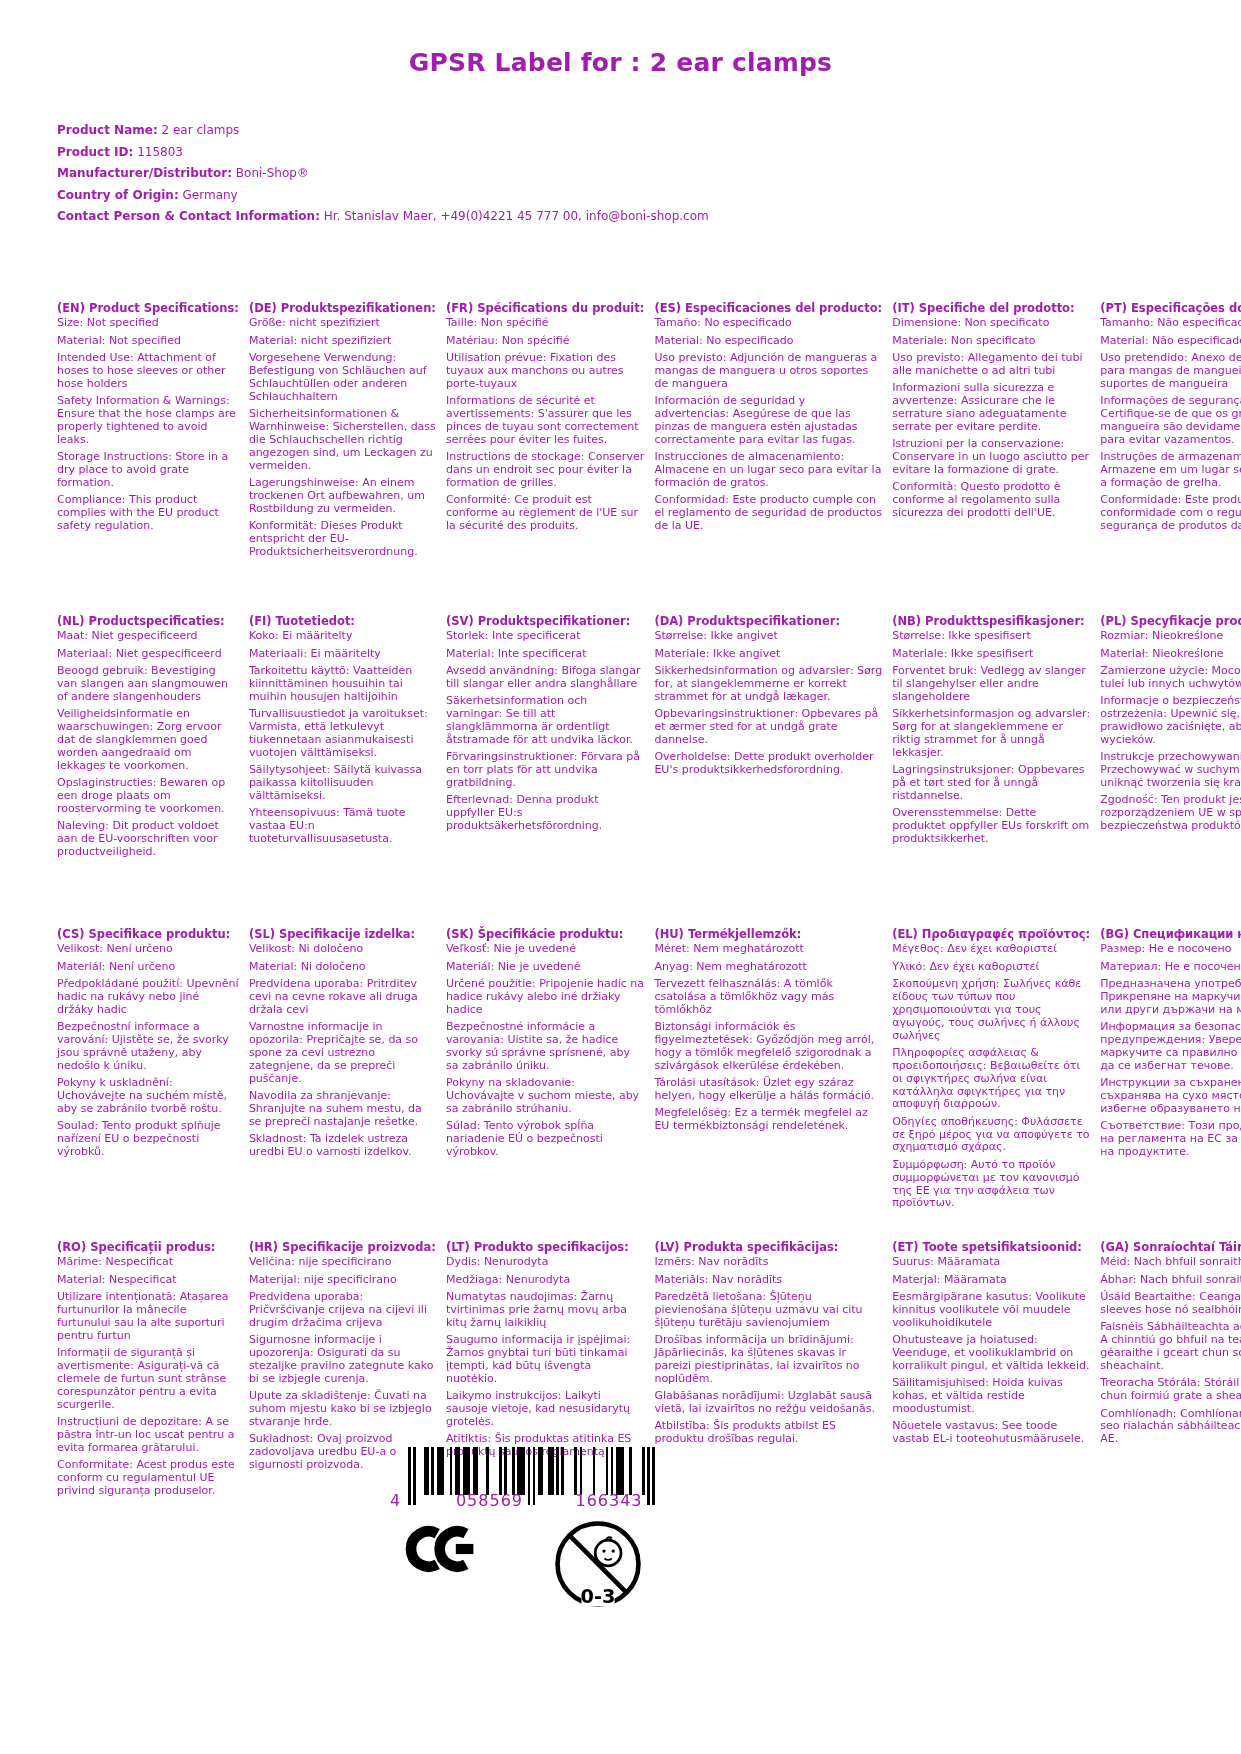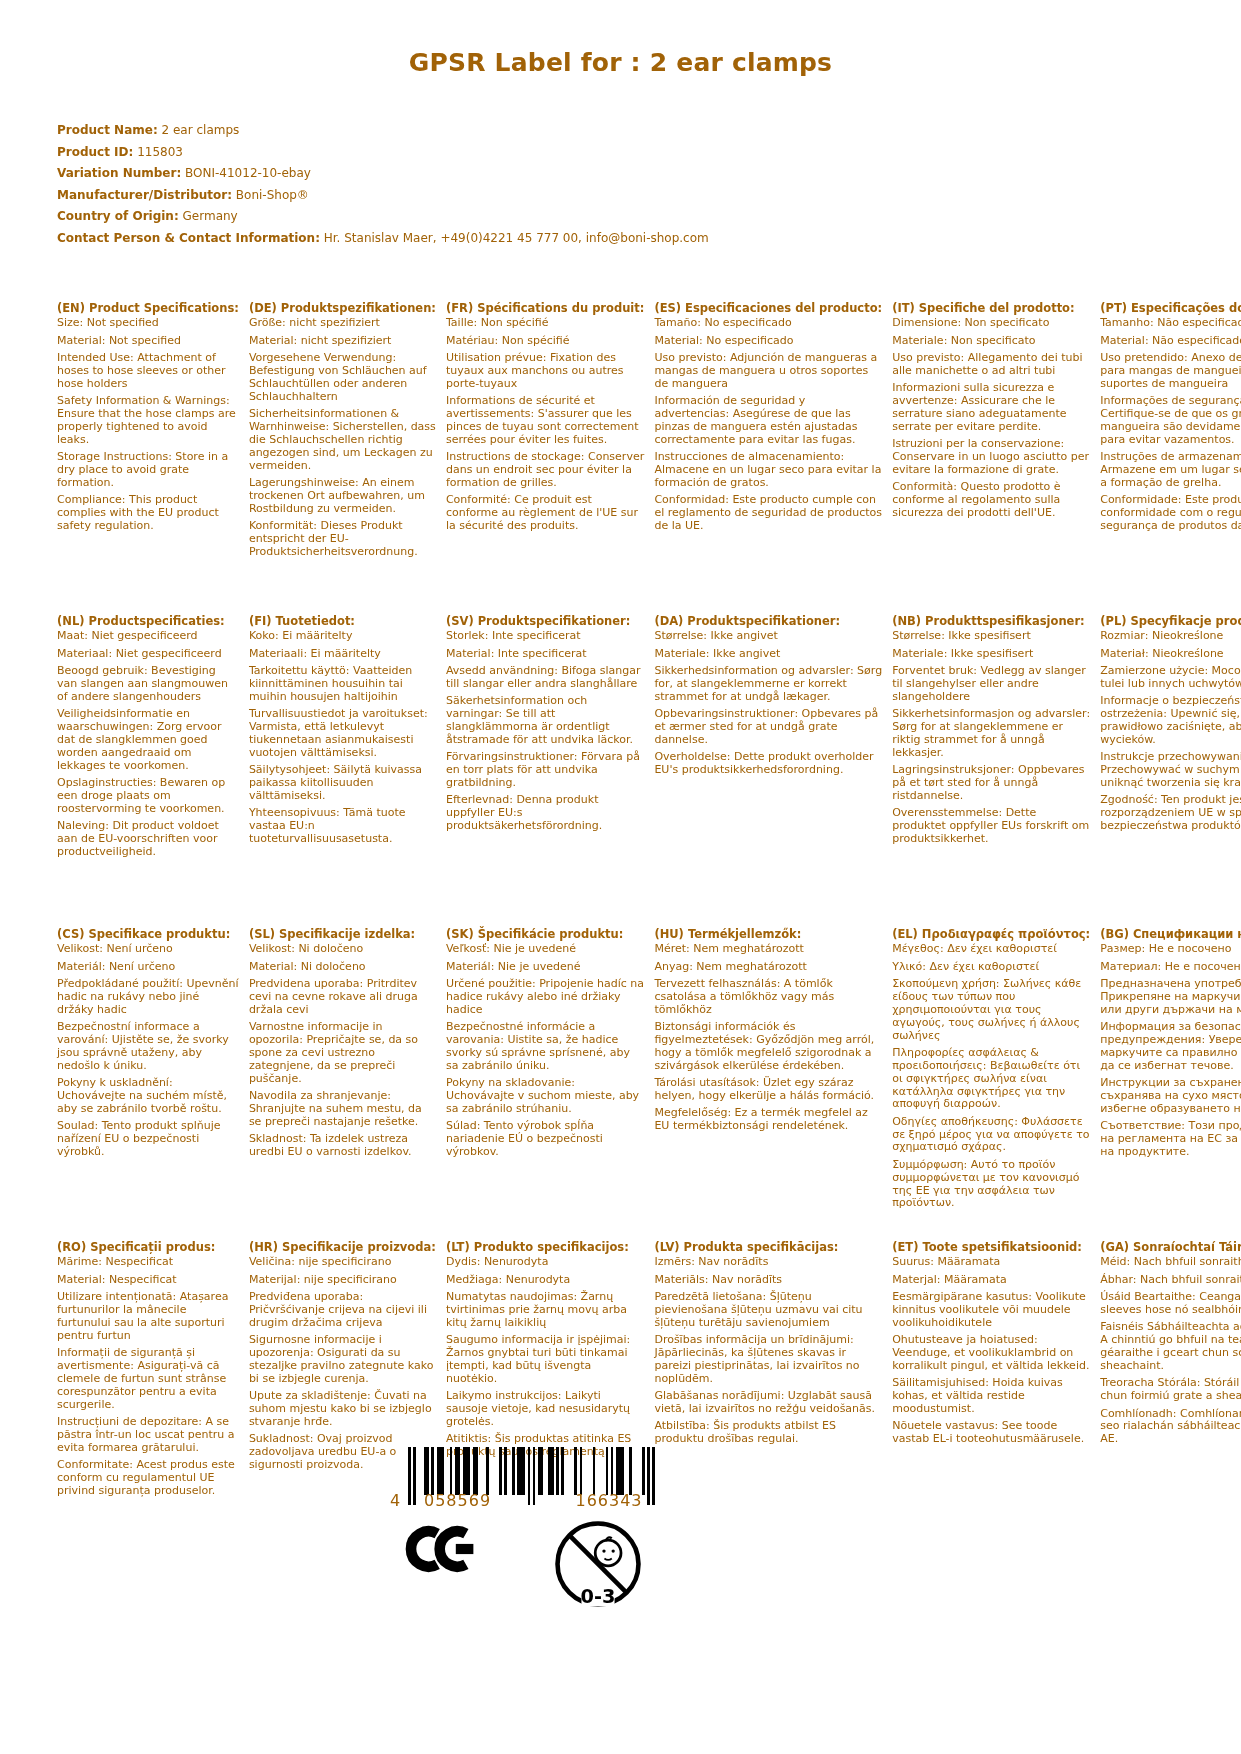--- a/index.html
+++ b/index.html
@@ -1,19 +1,19 @@
 <!DOCTYPE html>
 <html><head>
 <meta charset="utf-8">
 <style>
   html,body{margin:0;padding:0;background:#fff;}
   .page{
     position:relative;
     width:1241px;height:1715px;
-    background:#fff;color:#a16207;
+    background:#fff;color:#a21caf;
     font-family:"DejaVu Sans",sans-serif;
     overflow:hidden;
   }
   .doc-title{
     position:absolute;top:48px;left:0;width:100%;
     text-align:center;font-size:25px;font-weight:bold;letter-spacing:.2px;
   }
   .product-info{
     position:absolute;left:57px;top:120px;width:1130px;
     font-size:12px;line-height:21.5px;
@@ -29,36 +29,35 @@
   .spec-cell h3{
     margin:0 0 2px 0;font-size:11.5px;font-weight:bold;white-space:nowrap;
   }
   .spec-cell p{margin:0 0 4.5px 0;overflow-wrap:break-word;word-break:break-word;}
   
   .barcode{position:absolute;left:408px;top:1447px;width:248px;height:78px;}
   .bars{position:relative;height:58px;}
   .bars .bar{position:absolute;top:0;background:#000;}
   .bc-num{position:absolute;font-size:16px;letter-spacing:1px;}
   .bc-d1{left:-18px;top:44px;}
-  .bc-g1{left:9px;top:44px;width:106px;text-align:left;padding-left:7px;}
+  .bc-g1{left:9px;top:44px;width:106px;text-align:right;}
   .bc-g2{left:148px;top:44px;width:106px;text-align:center;}
   .ce-mark{position:absolute;left:404px;top:1524px;}
   .age-warning{position:absolute;left:552px;top:1516px;}
 </style>
 </head>
 <body>
 
 <div class="page">
 
   <div class="doc-title">GPSR Label for : 2 ear clamps</div>
 
   <div class="product-info">
       <div class="row"><span class="lbl">Product Name:</span><span class="val"> 2 ear clamps</span></div>
       <div class="row"><span class="lbl">Product ID:</span><span class="val"> 115803</span></div>
-      <div class="row"><span class="lbl">Variation Number:</span><span class="val"> BONI-41012-10-ebay</span></div>
       <div class="row"><span class="lbl">Manufacturer/Distributor:</span><span class="val"> Boni-Shop®</span></div>
       <div class="row"><span class="lbl">Country of Origin:</span><span class="val"> Germany</span></div>
       <div class="row"><span class="lbl">Contact Person &amp; Contact Information:</span><span class="val"> Hr. Stanislav Maer, +49(0)4221 45 777 00, info@boni-shop.com</span></div>
     </div>
 
   <div class="spec-grid">
       <div class="spec-cell">
         <h3>(EN) Product Specifications:</h3>
         <p>Size: Not specified</p>
         <p>Material: Not specified</p>

